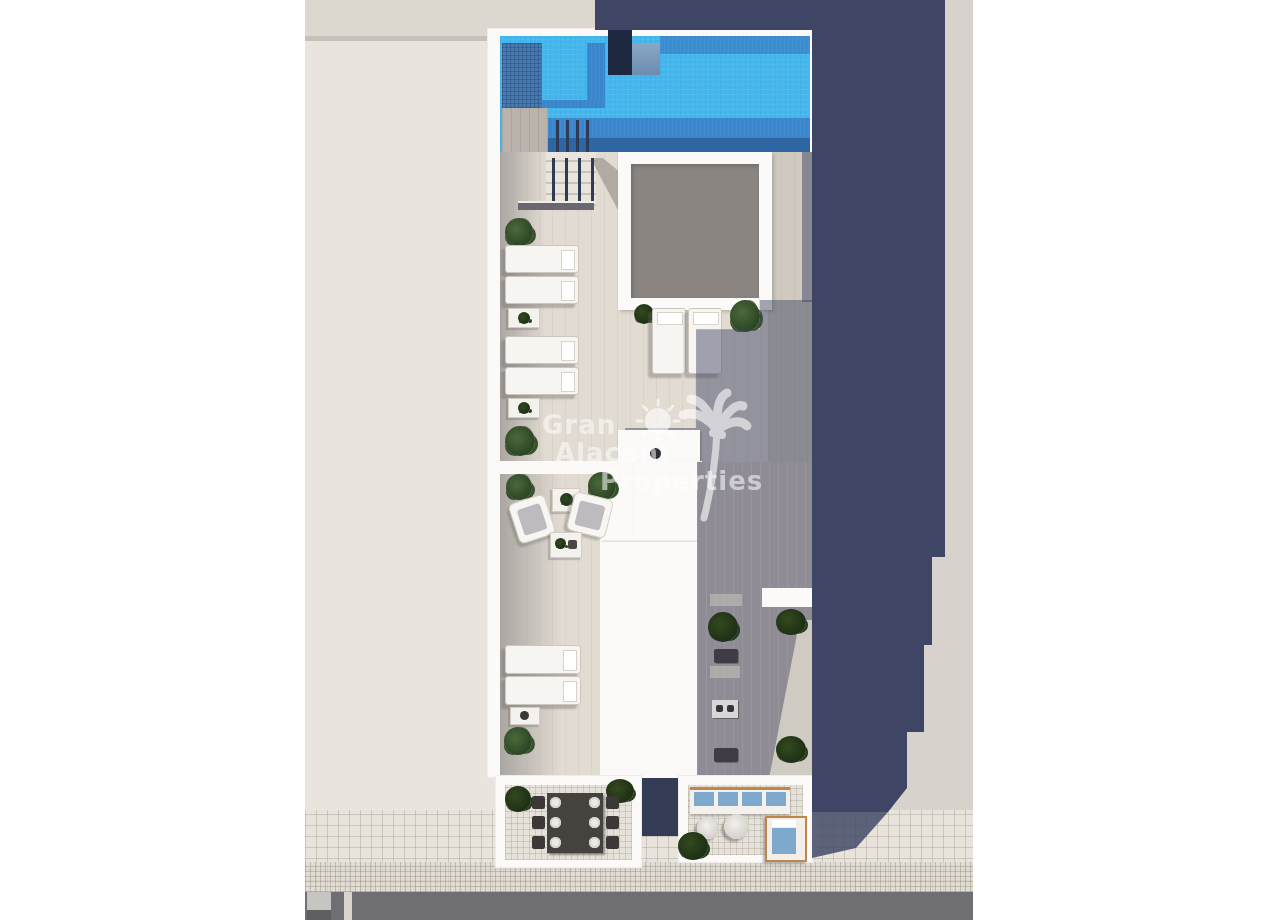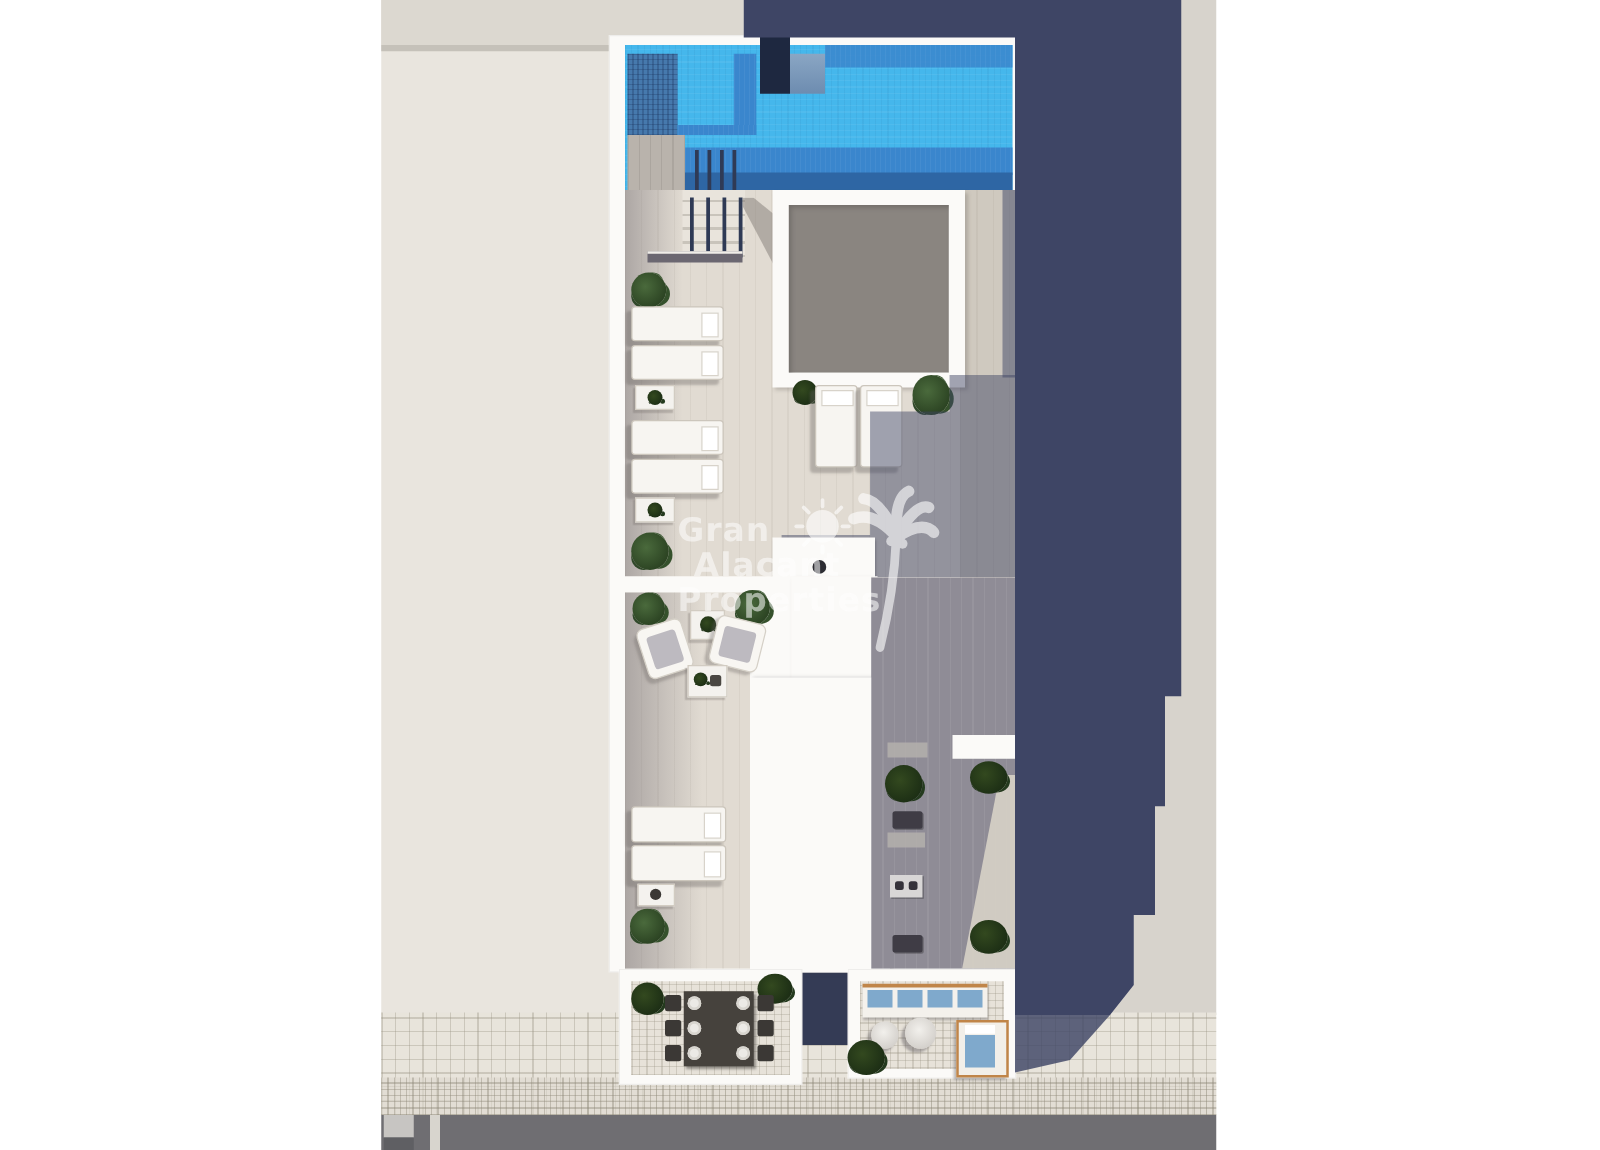--- a/index.html
+++ b/index.html
@@ -235,21 +235,21 @@
   <div class="abs round-table" style="left:697px;top:817px;width:22px;height:22px;"></div>
   <div class="abs round-table" style="left:724px;top:814px;width:25px;height:25px;"></div>
   <div class="abs plant dark" style="left:678px;top:832px;width:30px;height:28px;"></div>
   <div class="abs" style="left:765px;top:816px;width:38px;height:42px;background:#f2efe9;border:2px solid var(--wood_trim,#c08549);box-shadow:-2px 2px 2px rgba(90,86,90,.4);">
     <div class="abs" style="left:5px;top:10px;width:24px;height:26px;background:var(--cushion_blue,#7fa9cc);"></div>
     <div class="abs" style="left:5px;top:2px;width:24px;height:7px;background:#ffffff;"></div>
   </div>
 
   <div class="abs wm" style="left:542px;top:412px;">Gran</div>
   <div class="abs wm" style="left:555px;top:440px;">Alacant</div>
-  <div class="abs wm" style="left:542px;top:468px;">Properties</div>
+  <div class="abs wm" style="left:600px;top:468px;">Properties</div>
   <svg class="abs" style="left:0;top:0;" width="1280" height="920" viewBox="0 0 1280 920">
     <g fill="#ffffff" stroke="#ffffff" opacity="0.6">
       <circle cx="658" cy="421" r="13" stroke="none"></circle>
       <g stroke-width="3" stroke-linecap="round">
         <line x1="658" y1="400" x2="658" y2="405"></line>
           <line x1="658" y1="437" x2="658" y2="442"></line>
         <line x1="637" y1="421" x2="642" y2="421"></line>
           <line x1="674" y1="421" x2="679" y2="421"></line>
         <line x1="643" y1="406" x2="647" y2="410"></line>
           <line x1="669" y1="432" x2="673" y2="436"></line>

